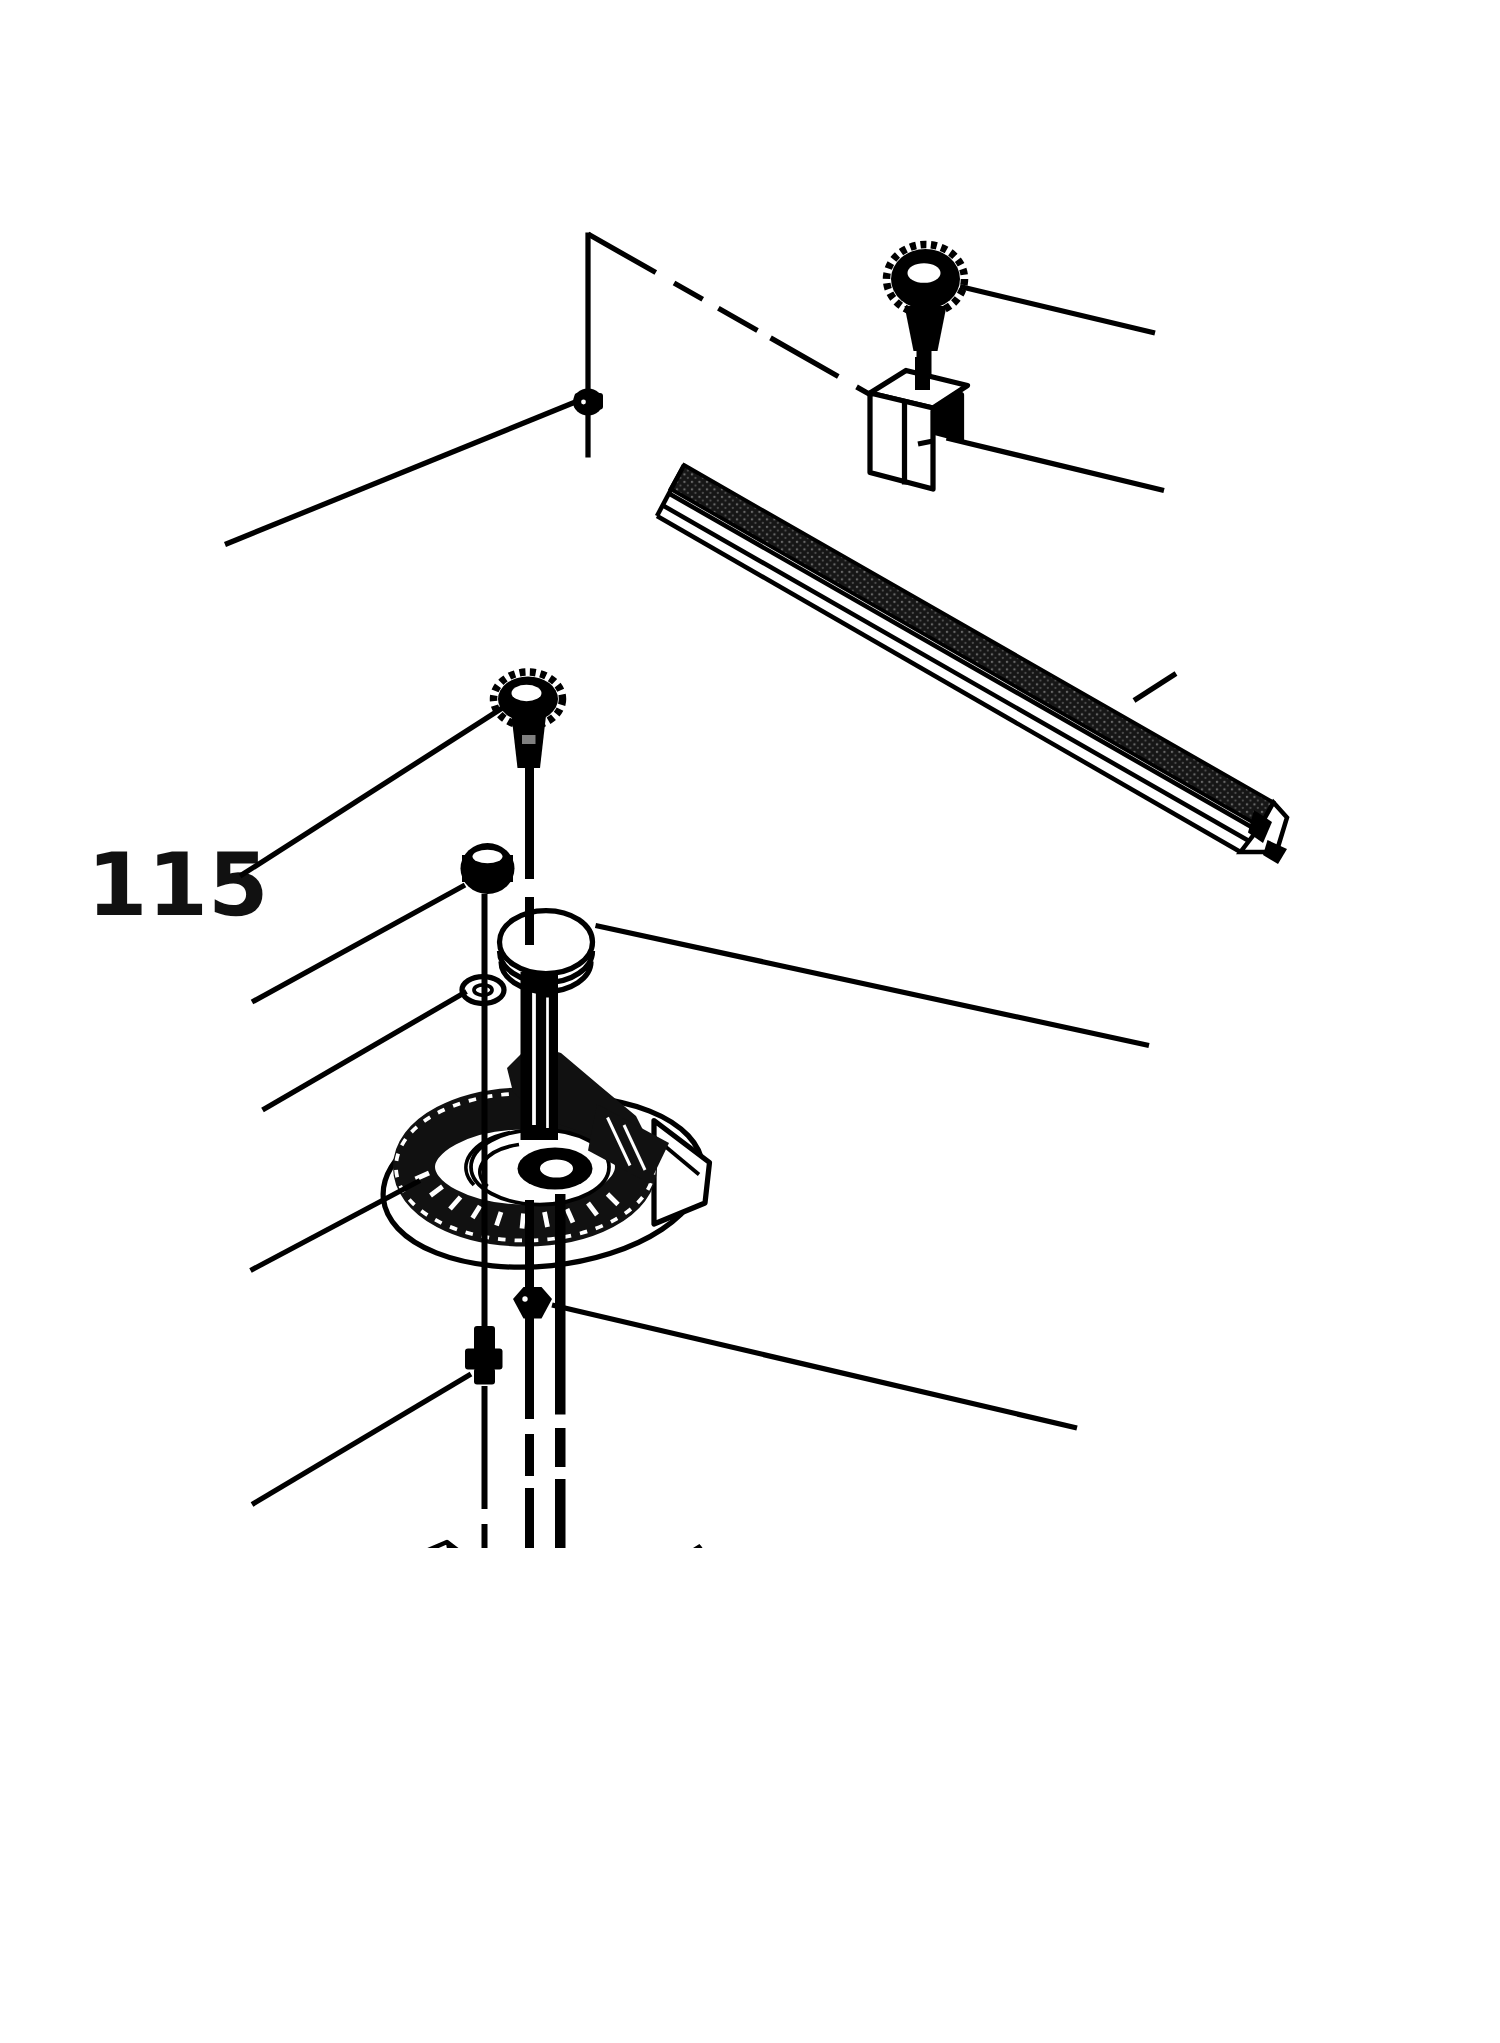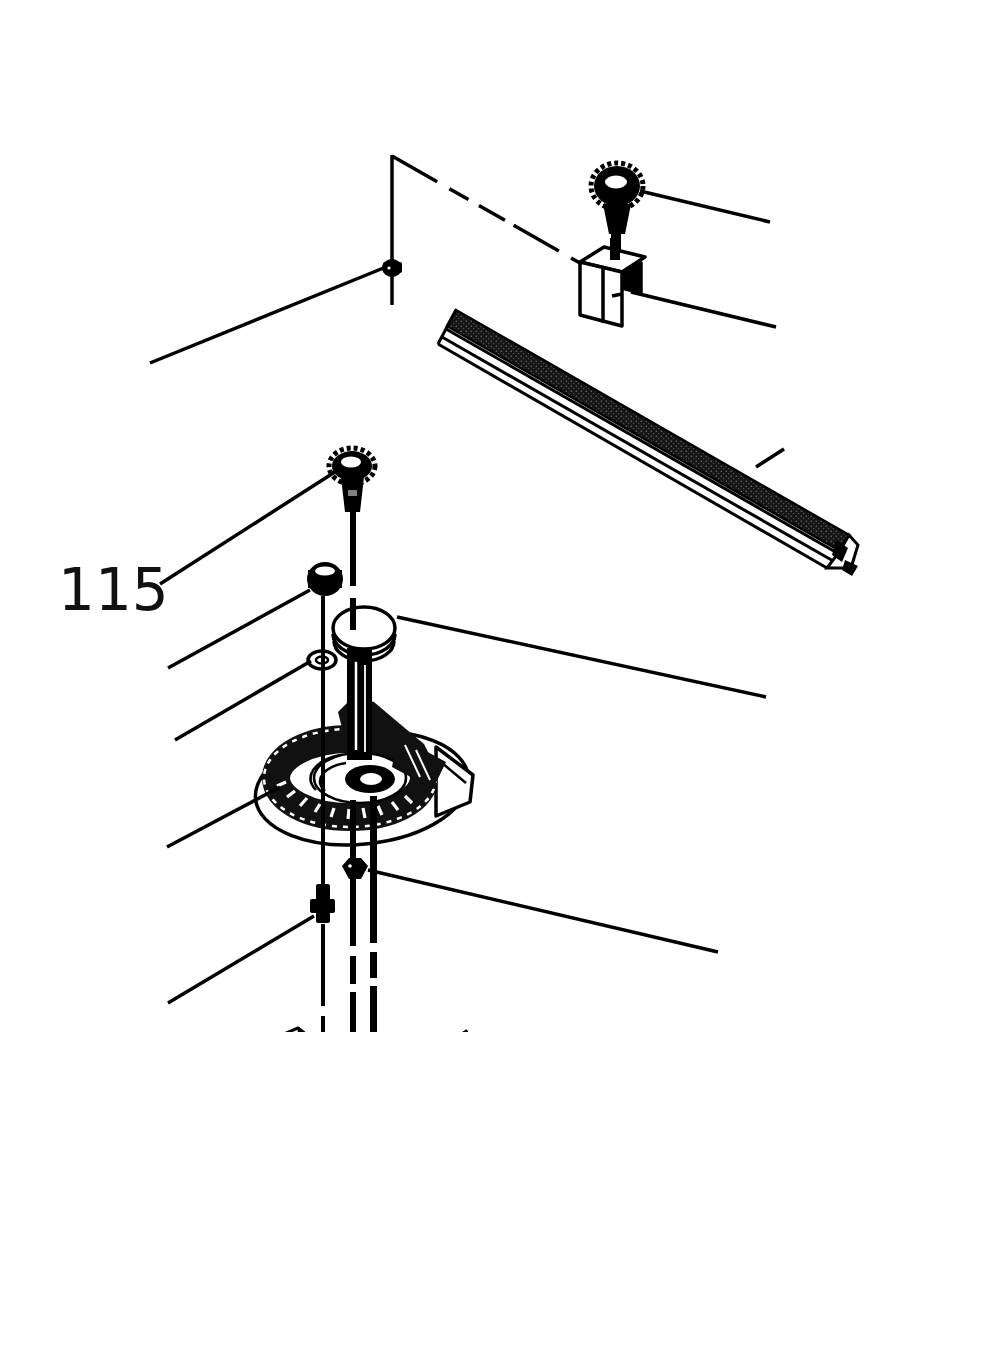--- a/index.html
+++ b/index.html
@@ -1,16 +1,16 @@
 <!DOCTYPE html>
 <html><head>
 <meta charset="utf-8">
 <style>
   html,body{margin:0;padding:0;background:#fff;}
-  .page{position:relative;width:1000px;height:1032px;background:#fff;overflow:hidden;}
+  .page{position:relative;width:1000px;height:1032px;background:#fff;overflow:hidden;font-weight:bold;}
   svg{position:absolute;left:0;top:0;}
   .callout-text{font-family:"DejaVu Sans","Liberation Sans",sans-serif;font-size:58px;fill:#111;}
 </style>
 </head>
 <body>
 
 <div class="page">
 <svg width="1000" height="1362" viewBox="0 0 1000 1362" xmlns="http://www.w3.org/2000/svg">
   <defs>
     <pattern id="stipple" width="5" height="5" patternUnits="userSpaceOnUse">

